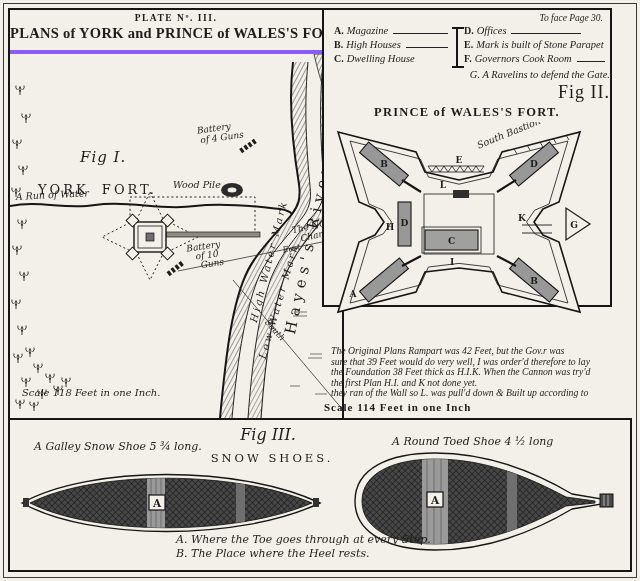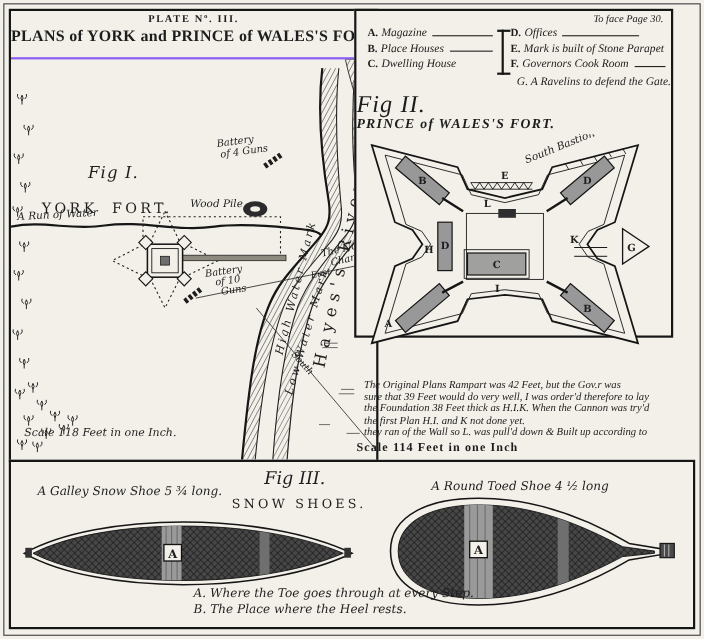--- a/index.html
+++ b/index.html
@@ -3,39 +3,39 @@
 <meta charset="utf-8">
 <style>
 *{margin:0;padding:0;box-sizing:border-box}
 html,body{width:640px;height:581px}
 body{position:relative;background:#f3f0e9;font-family:"Liberation Serif","DejaVu Serif",serif;color:#1d1d1d;overflow:hidden}
 .frame{position:absolute;inset:3px;border:1px solid #3c3c3c}
 .panel{position:absolute;border:2px solid #161616;background:#f3f0e9}
 #p1{left:8px;top:8px;width:336px;height:412px}
 #p2{left:322px;top:8px;width:290px;height:299px}
 #p3{left:8px;top:418px;width:624px;height:154px}
-.f1head{height:44px;border-bottom:2px solid #8b5cf6;text-align:center;padding-top:3px}
+.f1head{height:44px;border-bottom:4px solid #8b5cf6;text-align:center;padding-top:3px}
 .plate-no{font-size:9.5px;font-weight:bold;letter-spacing:1.5px}
 .plate-title{font-size:14.5px;font-weight:bold;letter-spacing:.3px;margin-top:2px;white-space:nowrap}
 svg{display:block}
 svg text{fill:#1d1d1d;font-family:"DejaVu Serif","Liberation Serif",serif}
 .it{font-style:italic}
 .pageref{position:absolute;top:3px;right:7px;font-style:italic;font-size:9.5px}
 .legend{position:absolute;top:15px;left:10px;right:3px;font-size:10.5px;font-style:italic}
 .lgrid{display:flex}
 .lcol1{width:116px}.lcol2{flex:1;margin-left:14px}
 .lrow{display:flex;align-items:baseline;height:14px;white-space:nowrap;overflow:hidden}
 .lkey{font-style:normal;font-weight:bold;font-size:10px;margin-right:3px}
 .leader{flex:1;border-bottom:1px solid #222;margin:0 2px 3px 5px;min-width:6px;max-width:70px}
 .ldiv{position:absolute;left:122px;top:2px;height:41px;border-left:2px solid #161616}
 .ldiv:before,.ldiv:after{content:"";position:absolute;left:-6px;width:12px;border-top:2px solid #161616}
 .ldiv:before{top:0}.ldiv:after{bottom:0}
 .lg{position:absolute;top:59px;left:0;right:0;text-align:right;font-style:italic;font-size:10.5px}
-.figlab2{position:absolute;top:72px;left:0;right:0;text-align:left;font-style:italic;font-size:22px;letter-spacing:1px}
-.title2{position:absolute;top:95px;left:0;right:0;font-style:italic;font-weight:bold;font-size:12.5px;letter-spacing:1.2px;white-space:nowrap}
+.figlab2{position:absolute;top:72px;left:0;right:0;text-align:right;font-size:18px;letter-spacing:1px}
+.title2{position:absolute;top:95px;left:0;right:0;text-align:center;font-weight:bold;font-size:12.5px;letter-spacing:1.2px;white-space:nowrap}
 .fort{position:absolute;top:112px;left:2px}
 .note{position:absolute;top:336px;left:7px;right:2px;font-style:italic;font-size:9.7px;line-height:10.6px;white-space:nowrap}
 .scale2{position:absolute;top:391px;left:0;right:0;text-align:left;font-size:11px;font-weight:bold;letter-spacing:1px}
 </style>
 </head>
 <body>
 
 <div class="frame"></div>
 
 <section class="panel" id="p1">
@@ -150,21 +150,21 @@
   <div class="legend">
     <div class="lgrid">
       <div class="lcol1">
         <div class="lrow">
             <span class="lkey">A.</span>
             <span>Magazine</span>
             <span class="leader"></span>
           </div>
         <div class="lrow">
             <span class="lkey">B.</span>
-            <span>Place Houses</span>
+            <span>High Houses</span>
             <span class="leader"></span>
           </div>
         <div class="lrow">
             <span class="lkey">C.</span>
             <span>Dwelling House</span>
           </div>
       </div>
       <div class="lcol2">
         <div class="lrow">
             <span class="lkey">D.</span>

